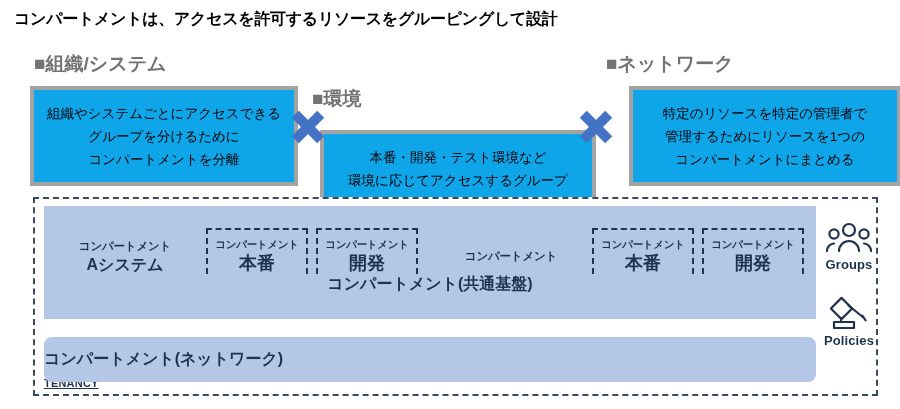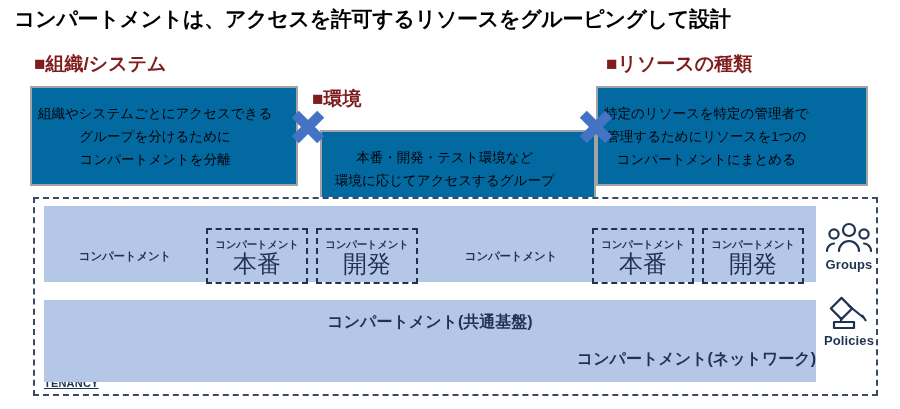--- a/index.html
+++ b/index.html
@@ -15,63 +15,64 @@
     color: #000000;
     overflow: hidden;
   }
 
   
   #page-title {
     position: absolute;
     left: 14px;
     top: 6px;
     width: 870px;
-    font-size: 21px;
+    font-size: 16px;
     font-weight: bold;
     letter-spacing: -0.3px;
     line-height: 26px;
     color: #000000;
     white-space: nowrap;
   }
 
   
   .section-header {
     position: absolute;
     font-size: 19px;
     font-weight: bold;
     line-height: 24px;
-    color: #7f1d1d;
+    color: #737373;
     white-space: nowrap;
   }
   #header-org      { left: 34px;  top: 52px; }
   #header-env      { left: 312px; top: 52px; margin-top: 35px; }
   #header-resource { left: 606px; top: 52px; }
 
   
   .desc-box {
     position: absolute;
     top: 86px;
     height: 100px;
-    background: #0369a1;
-    border: 2px solid #a3a3a3;
+    background: #0ea5e9;
+    border: 4px solid #a3a3a3;
     box-sizing: border-box;
     display: flex;
     align-items: center;
+    justify-content: center;
     padding: 2px 6px;
   }
   .desc-text {
     font-size: 13.5px;
     line-height: 23px;
     text-align: center;
     color: #000000;
     white-space: pre-line;
   }
   #desc-box-org      { left: 30px;  width: 268px; }
   #desc-box-env      { left: 320px; width: 276px; margin-top: 44px; }
-  #desc-box-resource { left: 596px; width: 272px; }
+  #desc-box-resource { left: 629px; width: 272px; }
 
   
   .x-mark {
     position: absolute;
     top: 109px;
     width: 36px;
     height: 36px;
   }
   #x-mark-1 { left: 290px; }
   #x-mark-2 { left: 578px; }
@@ -117,35 +118,36 @@
     box-sizing: border-box;
   }
   #row-systems {
     left: 44px;
     top: 206px;
     width: 772px;
     height: 76px;
   }
   #row-common {
     left: 44px;
-    top: 300px;
+    top: 274px;
     width: 772px;
     height: 45px;
     display: flex;
-    align-items: center;
+    align-items: flex-start;
     justify-content: center;
   }
   #row-network {
     left: 44px;
     top: 337px;
     width: 772px;
     height: 45px;
     display: flex;
     align-items: center;
-    justify-content: flex-end;
+    justify-content: flex-start;
+    border-radius: 8px;
   }
   .row-label {
     font-size: 16px;
     font-weight: bold;
     color: #1f3250;
     white-space: nowrap;
   }
 
   
   .sys-group {
@@ -191,22 +193,22 @@
     color: #1f3250;
     flex: none;
   }
   .env-box .small {
     font-size: 10.5px;
     font-weight: bold;
     line-height: 15px;
     letter-spacing: -0.3px;
   }
   .env-box .big {
-    font-size: 24px;
-    font-weight: normal;
+    font-size: 18px;
+    font-weight: bold;
     line-height: 23px;
   }
 
   
   .side-icon {
     position: absolute;
     width: 62px;
     text-align: center;
     color: #1f3250;
   }
@@ -225,21 +227,21 @@
   }
   #icon-policies .caption { margin-top: 2px; }
 </style>
 </head>
 <body>
 
 <div id="page-title">コンパートメントは、アクセスを許可するリソースをグルーピングして設計</div>
 
 <div class="section-header" id="header-org">■組織/システム</div>
 <div class="section-header" id="header-env">■環境</div>
-<div class="section-header" id="header-resource">■リソースの種類</div>
+<div class="section-header" id="header-resource">■ネットワーク</div>
 
 <div class="desc-box" id="desc-box-org">
   <div class="desc-text">組織やシステムごとにアクセスできる
 グループを分けるために
 コンパートメントを分離</div>
 </div>
 
 <div class="desc-box" id="desc-box-env">
   <div class="desc-text">本番・開発・テスト環境など
 環境に応じてアクセスするグループ
@@ -263,20 +265,21 @@
 
 <div id="tenancy-box"></div>
 
 <div id="tenancy-label">TENANCY</div>
 
 <div class="cmp-row" id="row-systems">
 
   <div class="sys-group" id="sys-group-a">
     <div class="sys-title">
       <span class="small">コンパートメント</span>
+      <span class="big">Aシステム</span>
     </div>
     <div class="env-box">
       <span class="small">コンパートメント</span>
       <span class="big">本番</span>
     </div>
     <div class="env-box">
       <span class="small">コンパートメント</span>
       <span class="big">開発</span>
     </div>
   </div>

